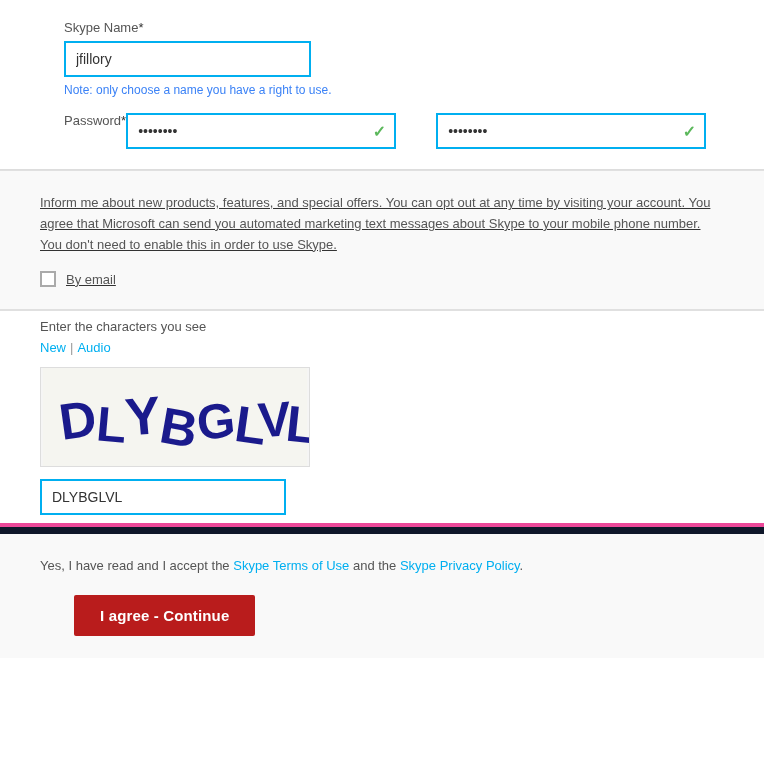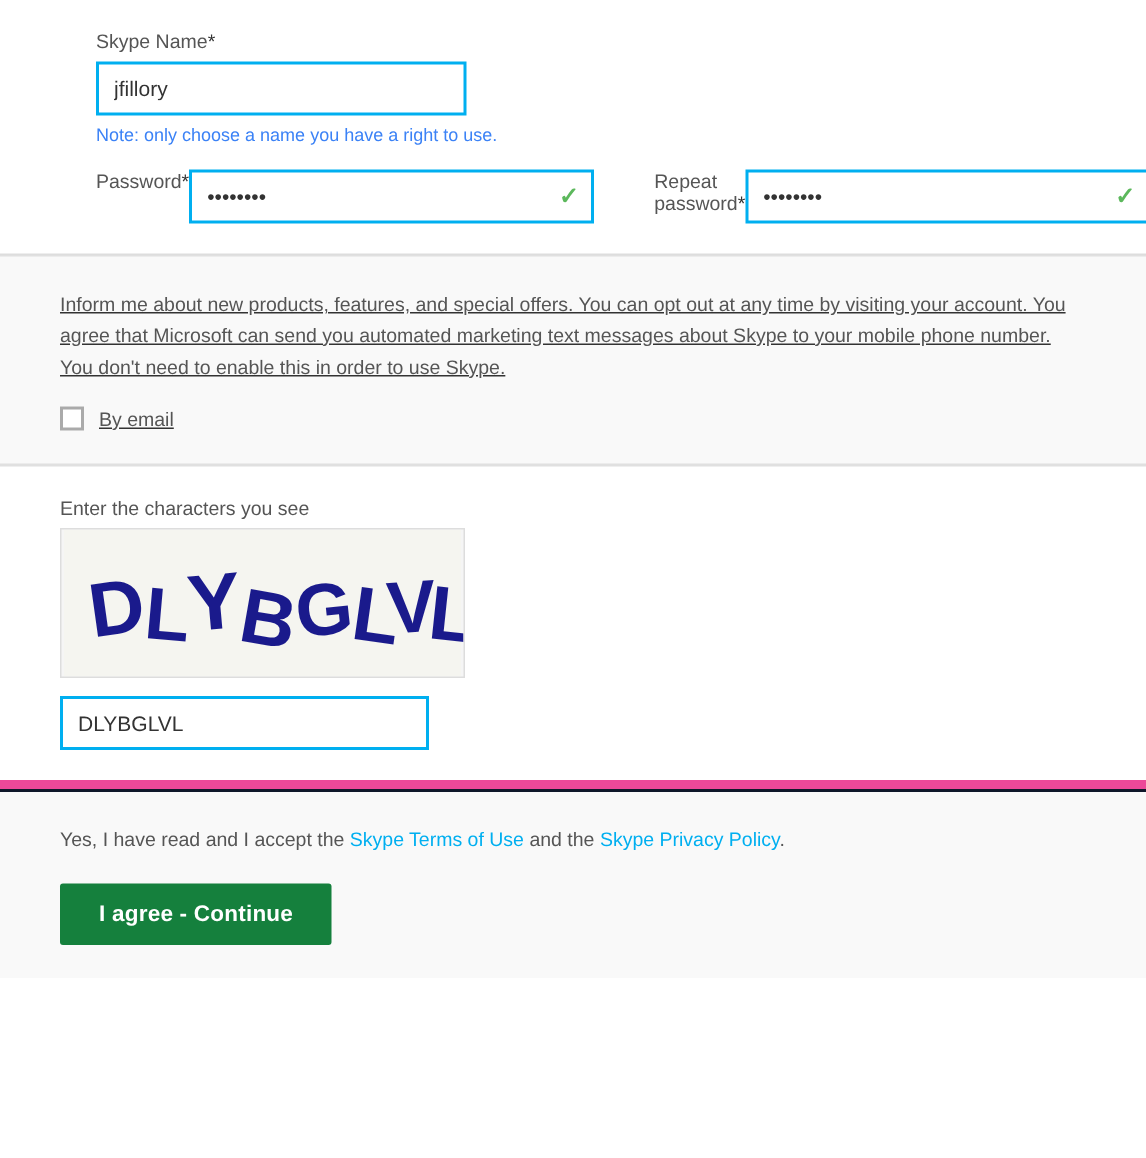--- a/index.html
+++ b/index.html
@@ -103,23 +103,23 @@
       flex-shrink: 0;
       cursor: pointer;
     }
     .checkbox-label {
       font-size: 13px;
       color: #555;
     }
     
     .captcha-section {
       background: #fff;
-      padding: 20px 40px;
+      padding: 8px 40px;
       border-top: 1px solid #e0e0e0;
-      border-bottom: 6px solid #ec4899;
+      border-bottom: 4px solid #ec4899;
     }
     .captcha-title {
       font-size: 13px;
       color: #555;
       margin-bottom: 6px;
     }
     .captcha-links {
       font-size: 13px;
       margin-bottom: 12px;
     }
@@ -151,42 +151,43 @@
       padding: 8px 10px;
       border: 2px solid #00aff0;
       outline: none;
       font-size: 14px;
       color: #333;
     }
     
     .agreement-section {
       background: #f9f9f9;
       padding: 22px 40px;
-      border-top: 2px solid #0f172a;
+      border-top: 7px solid #0f172a;
     }
     .agreement-text {
       font-size: 13px;
       color: #555;
       line-height: 1.6;
       margin-bottom: 18px;
     }
     .agreement-text a {
       color: #00aff0;
       text-decoration: none;
     }
     .agree-button {
-      background: #15803d;
+      background: #b91c1c;
       color: #fff;
       border: none;
       padding: 12px 26px;
       font-size: 15px;
       font-weight: 600;
       cursor: pointer;
       border-radius: 2px;
       letter-spacing: 0.01em;
+      margin-left: 34px;
     }
   </style>
 </head>
 <body>
 
 <div class="page-wrapper">
 
   <div class="section">
     <div class="field-label">
       <span>Skype Name</span><span class="required">*</span>
@@ -199,41 +200,41 @@
         <div class="field-label">
           <span>Password</span><span class="required">*</span>
         </div>
         <div class="password-input-wrap">
           <input class="password-input" type="password" value="12345678" style="">
           <span class="checkmark">✓</span>
         </div>
       </div>
 
       <div class="password-field-wrap">
-        <div class="field-label">
-          <span>Repeat password</span><span class="required">*</span>
-        </div>
         <div class="password-input-wrap">
           <input class="password-input" type="password" value="12345678" style="">
           <span class="checkmark">✓</span>
         </div>
       </div>
     </div>
   </div>
 
   <div class="marketing-section">
     <div class="marketing-text">Inform me about new products, features, and special offers. You can opt out at any time by visiting your account. You agree that Microsoft can send you automated marketing text messages about Skype to your mobile phone number. You don't need to enable this in order to use Skype.</div>
     <div class="checkbox-row">
       <div class="checkbox-box"></div>
       <label class="checkbox-label">By email</label>
     </div>
   </div>
 
   <div class="captcha-section">
     <div class="captcha-title">Enter the characters you see</div>
+    <div class="captcha-links">
+      <a href="#">New</a><span class="separator">|</span><a href="#">Audio</a>
+    </div>
     <div class="captcha-image-wrap">
 
       <svg class="captcha-svg" viewBox="0 0 270 100" xmlns="http://www.w3.org/2000/svg">
         <rect width="270" height="100" fill="#f5f5f0"></rect>
 
         <text x="18" y="72" font-family="Arial Black, Impact, sans-serif" font-size="52" font-weight="900" fill="#1a1a8c" transform="rotate(-8,30,60)" letter-spacing="2">D</text>
 
         <text x="55" y="75" font-family="Arial Black, Impact, sans-serif" font-size="50" font-weight="900" fill="#1a1a8c" transform="rotate(5,70,60)">L</text>
 
         <text x="85" y="68" font-family="Arial Black, Impact, sans-serif" font-size="54" font-weight="900" fill="#1a1a8c" transform="rotate(-5,100,58)">Y</text>

